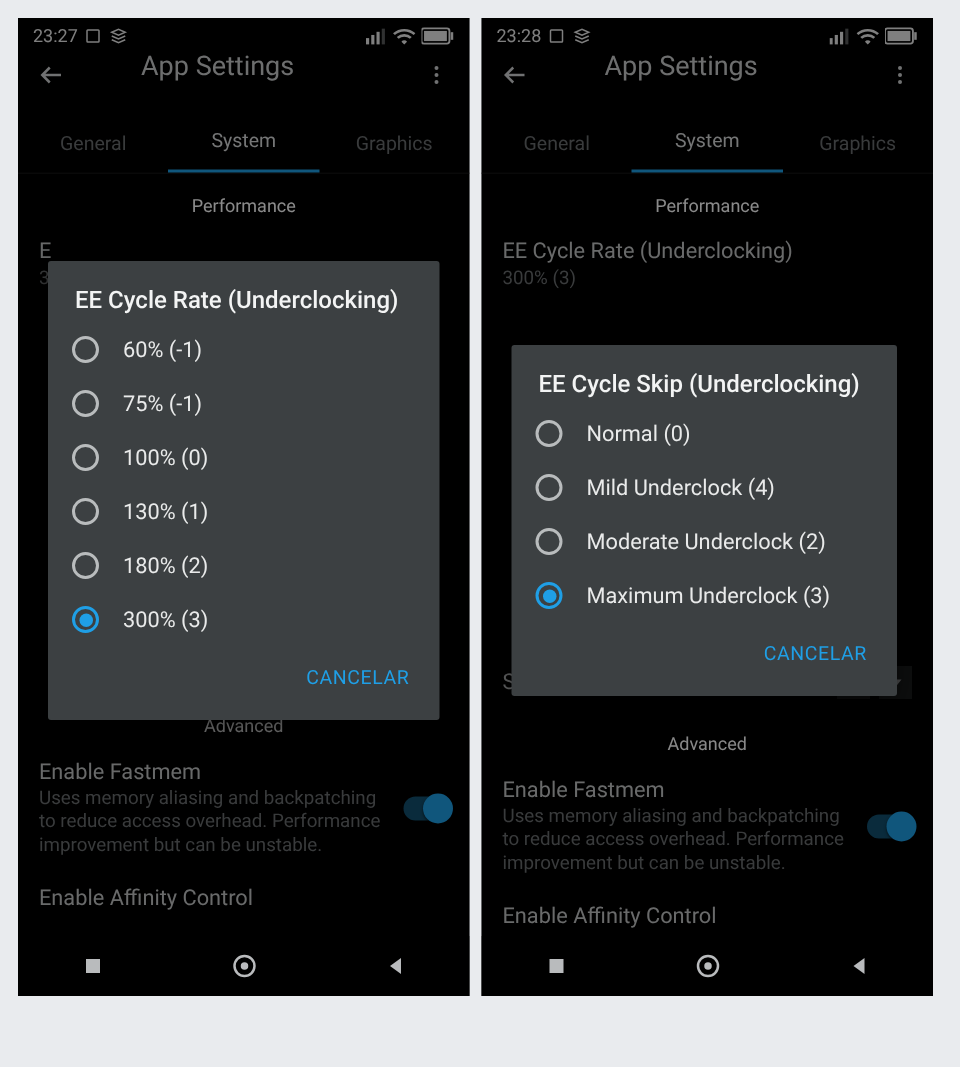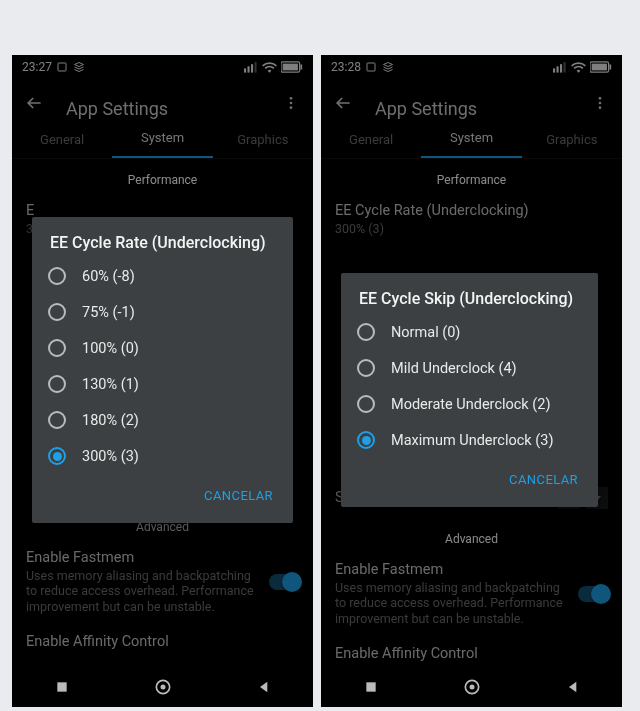--- a/index.html
+++ b/index.html
@@ -1,29 +1,29 @@
 <!DOCTYPE html>
 <html><head>
 <meta charset="utf-8">
 <style>
   * { box-sizing: border-box; margin: 0; padding: 0; font-family: Roboto, Arial, sans-serif; }
   body { background: #e9ebee; width: 640px; height: 711px; overflow: hidden; }
-  .canvas { display: flex; gap: 0; padding: 12px 10px 4px 12px; margin-top: 43px; }
+  .canvas { display: flex; gap: 0; padding: 12px 10px 4px 12px; }
   .screen {
     width: 305px; height: 652px; background: #000; position: relative;
     overflow: hidden; color: #a8abad; margin-right: 8px;
   }
   .statusbar {
     display: flex; justify-content: space-between; align-items: center;
     padding: 3px 10px 1px 10px; color: #eaeaea; font-size: 12px; height: 22px;
   }
   .statusbar .right { display: flex; align-items: center; gap: 4px; }
   .statusbar svg { display:block;}
   .appbar {
-    display: flex; align-items: flex-end; height: 42px; padding: 0 6px; color: #e0e0e0;
+    display: flex; align-items: flex-start; height: 42px; padding: 0 6px; color: #e0e0e0; gap: 28px;
   }
   .appbar .title { font-size: 18px; font-weight: 400; margin-left: 16px; flex: 1 1 auto; color: #c9cbcc;}
   .iconbtn { width: 32px; height: 32px; display: flex; align-items: center; justify-content: center; }
   .tabs { display: flex; border-bottom: 1px solid #111; align-items: flex-end; }
   .tab { flex: 1; text-align: center; font-size: 13px; padding: 11px 0; color: #6a6d6f; }
   .tab.active { color: #d8dadb; border-bottom: 2px solid #1f9fe6; }
   .section-hdr { color: #ffffff; font-size: 12px; padding: 14px 14px 6px 14px; text-align: center; }
   .item { padding: 9px 14px 9px 14px; }
   .item .title { font-size: 14.5px; color: #c2c4c5; }
   .item .sub { font-size: 12.5px; color: #6a6d6f; margin-top: 2px; line-height: 1.25; max-width: 230px;}
@@ -138,21 +138,21 @@
     <div class="item">
       <div class="title">Enable Affinity Control</div>
     </div>
 
     <div class="overlay"></div>
     <div class="dialog" style="left:20px; right:20px; top:162px;">
       <div class="dtitle">EE Cycle Rate (Underclocking)</div>
       <div id="opts-left">
           <div class="opt">
             <div class="radio"></div>
-            <span class="label">60% (-8)</span>
+            <span class="label">60% (-1)</span>
           </div>
           <div class="opt">
             <div class="radio"></div>
             <span class="label">75% (-1)</span>
           </div>
           <div class="opt">
             <div class="radio"></div>
             <span class="label">100% (0)</span>
           </div>
           <div class="opt">

